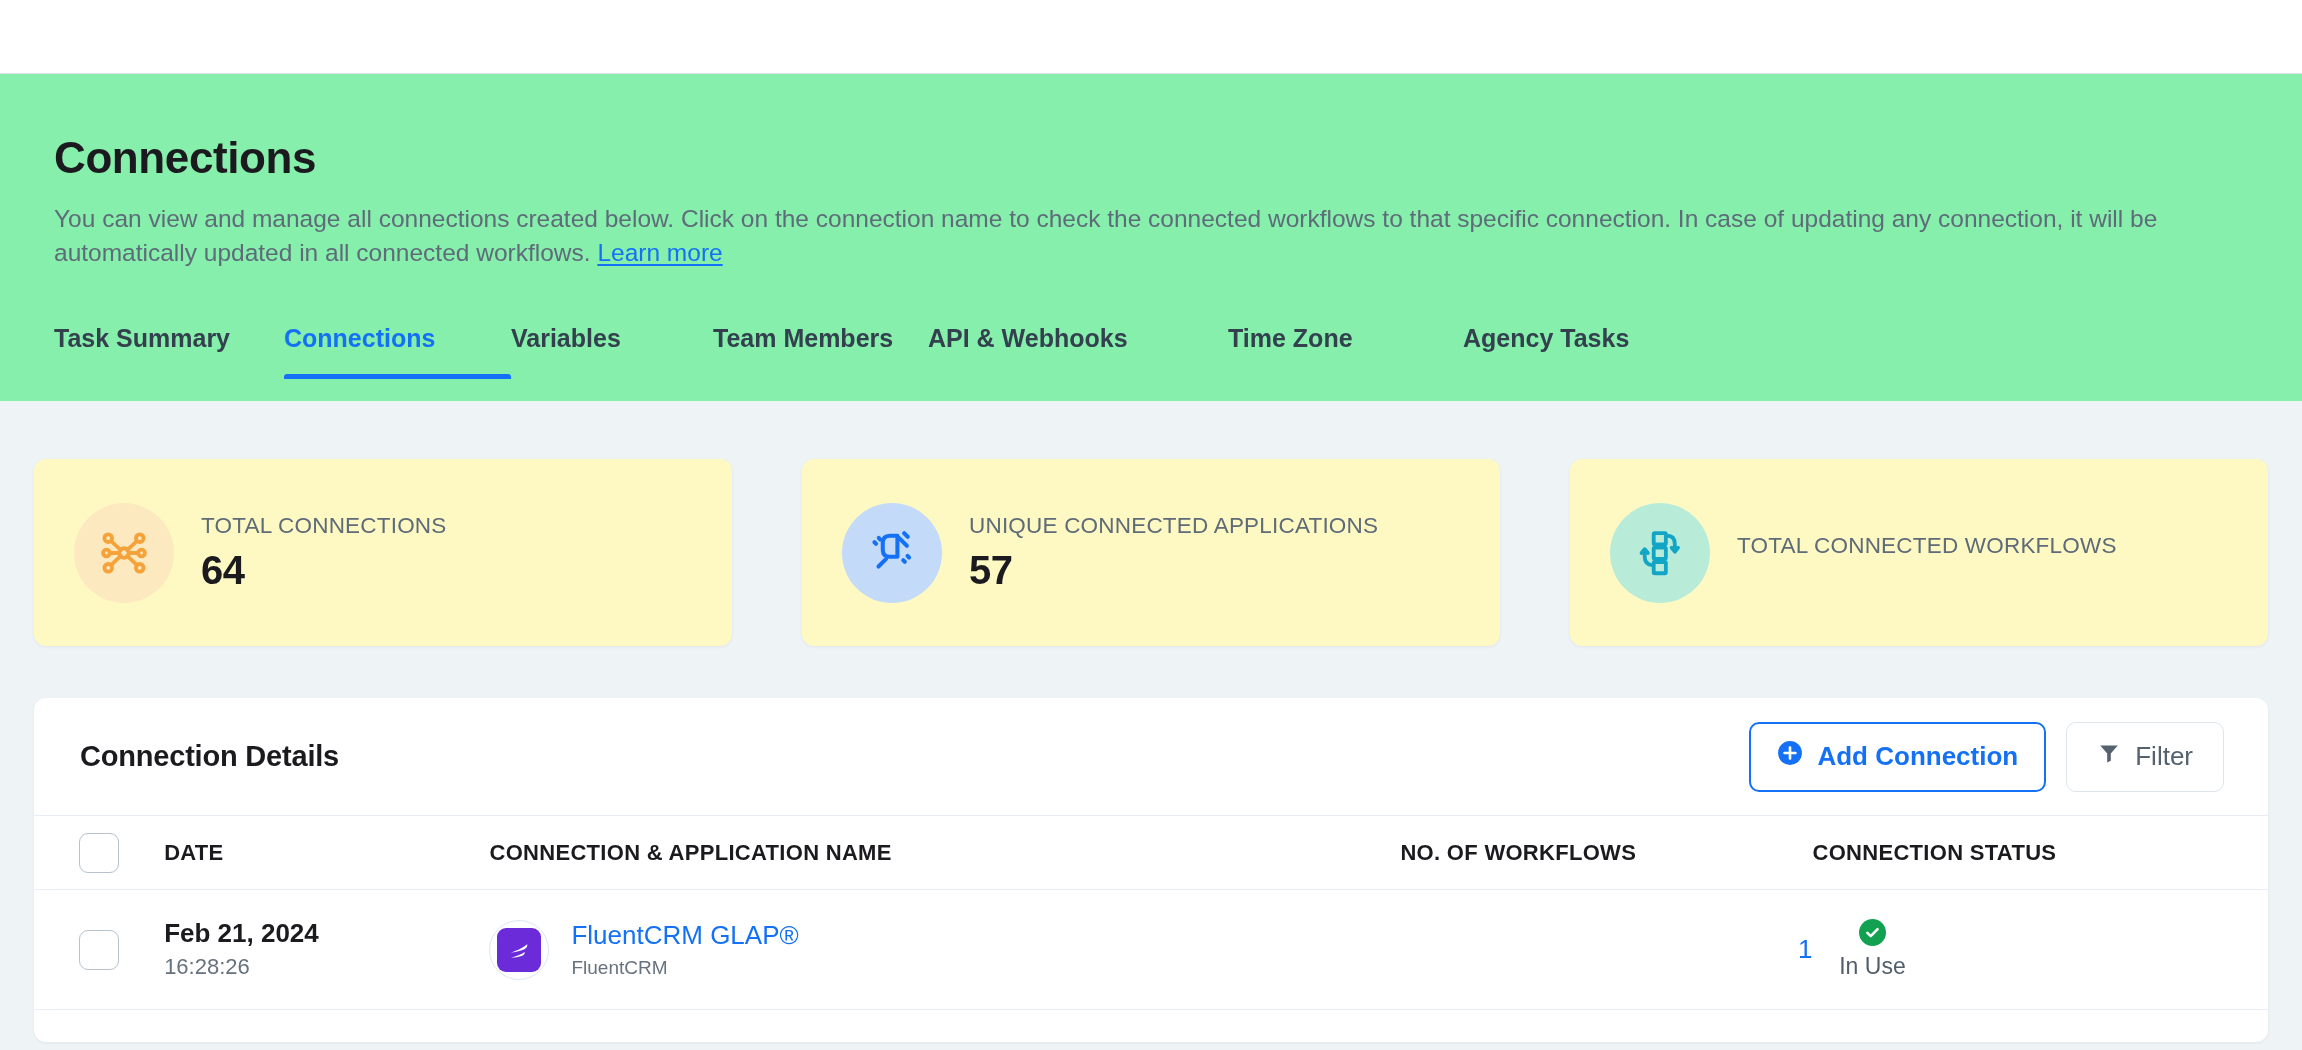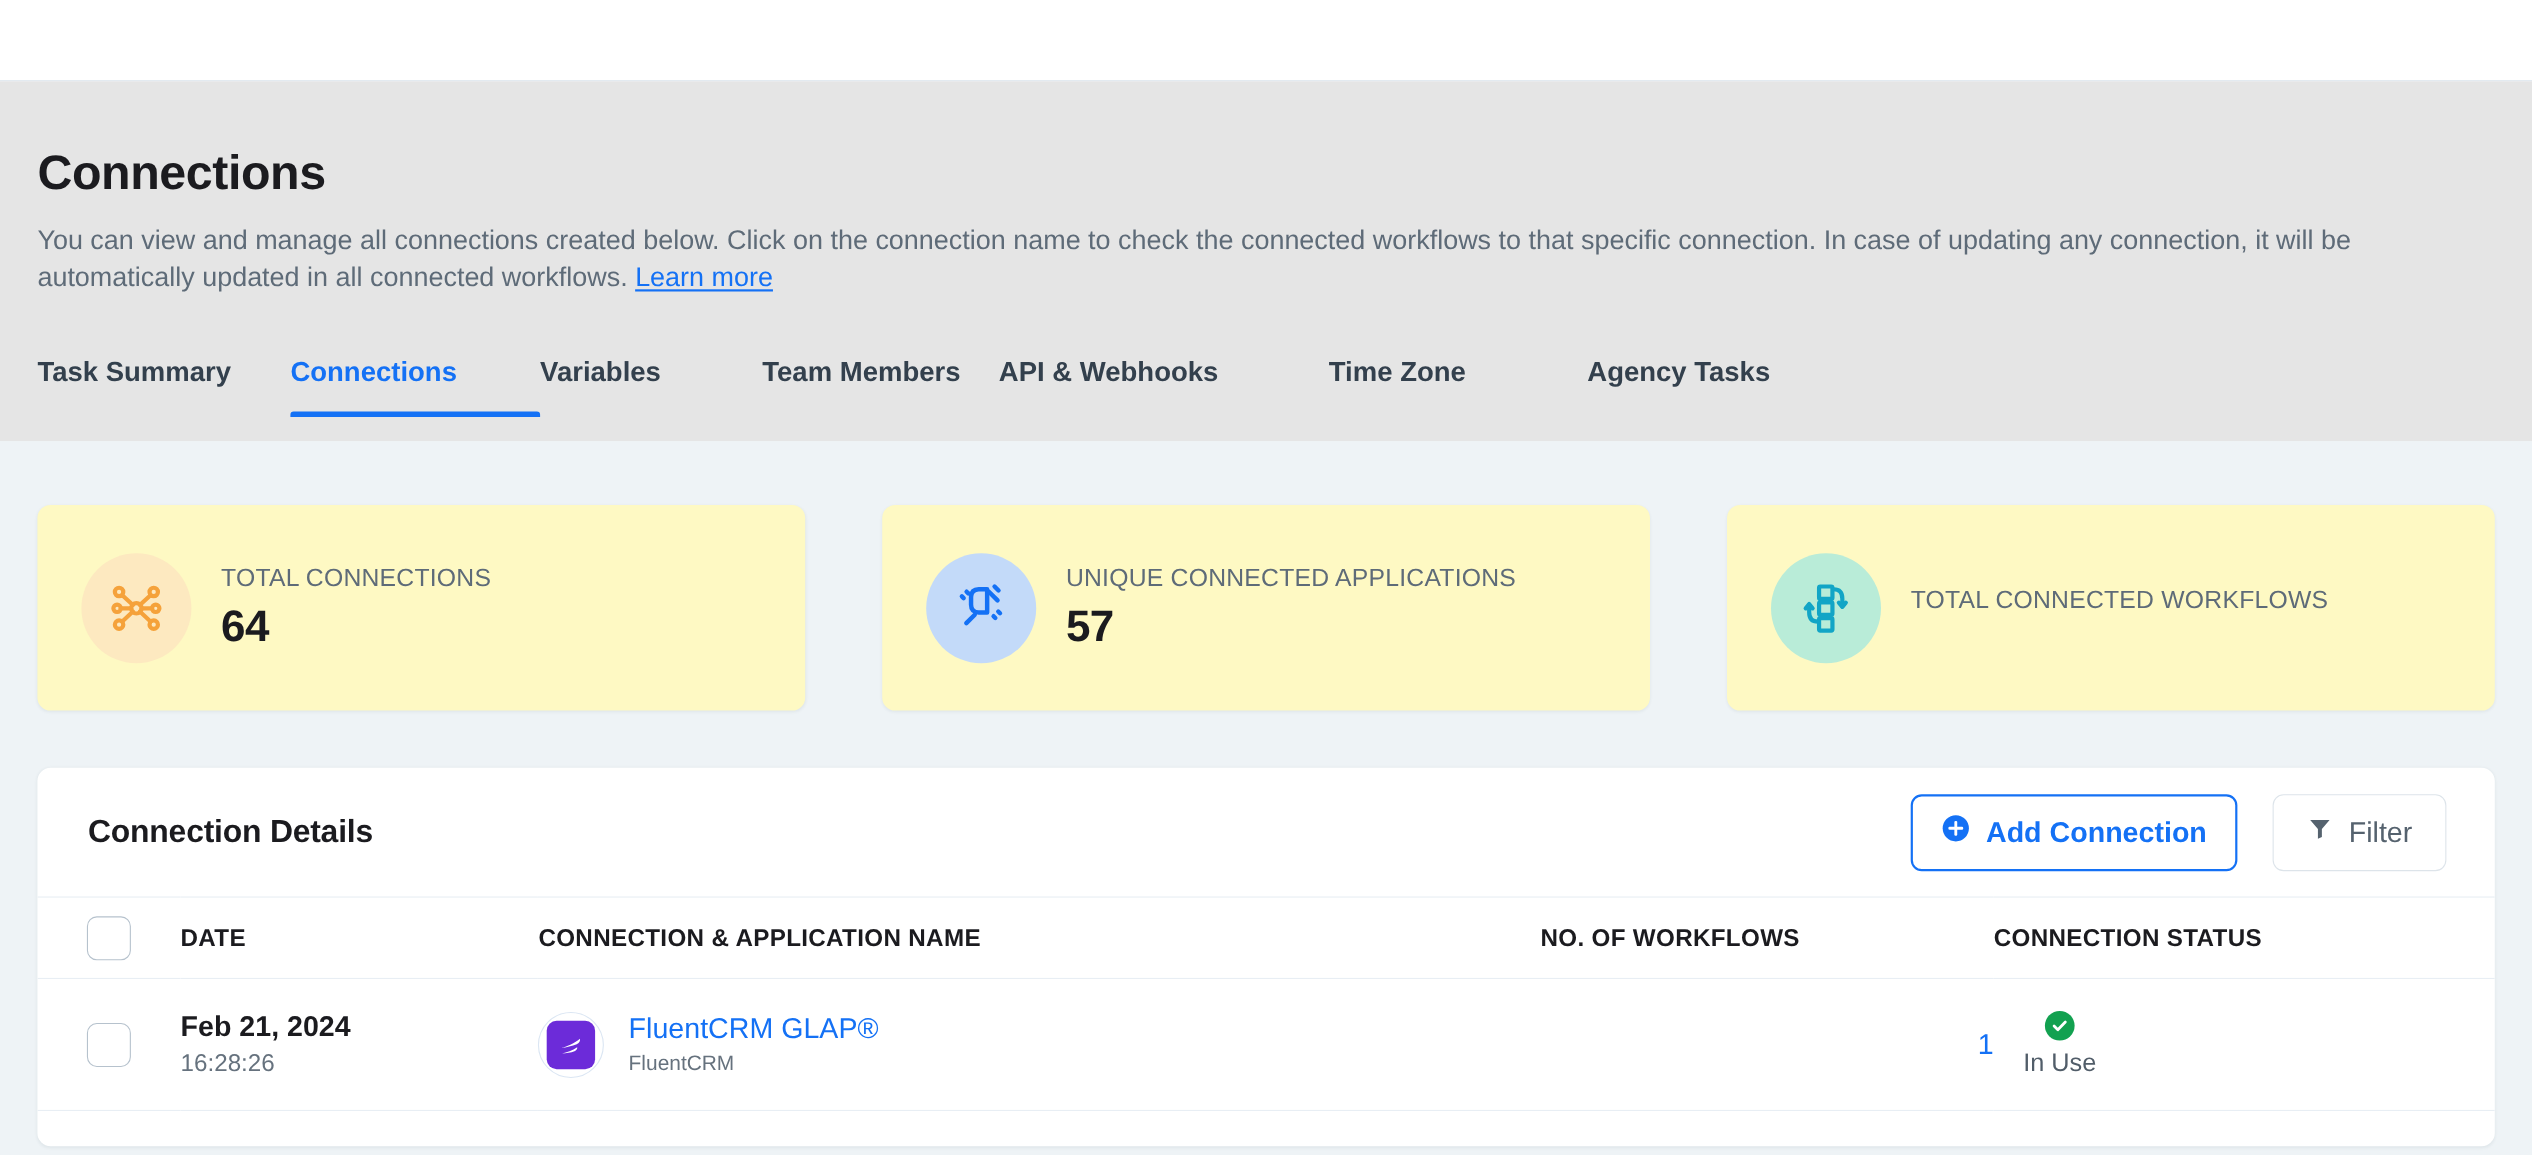--- a/index.html
+++ b/index.html
@@ -14,22 +14,22 @@
 
   
   .top-band {
     height: 74px;
     background: #ffffff;
     border-bottom: 1px solid #d7e2ea;
   }
 
   
   .page-header {
-    background: #e5e5e5;
-    padding: 0 0 0 34px;
+    background: #86efac;
+    padding: 0 0 0 54px;
     height: 327px;
     position: relative;
   }
   .page-title {
     font-size: 44px;
     font-weight: 700;
     color: #1b1b1f;
     letter-spacing: -0.4px;
     padding-top: 60px;
     line-height: 1.1;
@@ -153,21 +153,21 @@
     justify-content: space-between;
     padding: 0 44px 0 46px;
     height: 117px;
   }
   .details-title {
     font-size: 29px;
     font-weight: 700;
     color: #1b1b1f;
     letter-spacing: -0.2px;
   }
-  .details-actions { display: flex; align-items: flex-start; gap: 32px; }
+  .details-actions { display: flex; align-items: flex-start; gap: 20px; }
   .btn {
     display: inline-flex;
     align-items: center;
     gap: 14px;
     border-radius: 10px;
     height: 70px;
     padding: 0 26px;
     background: #ffffff;
     font-size: 26px;
     cursor: pointer;

